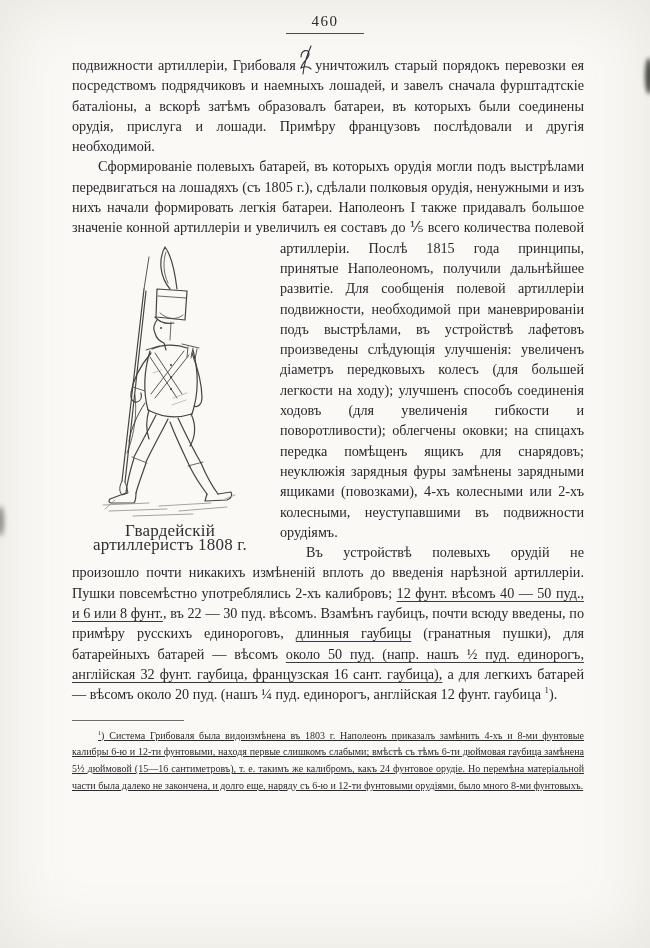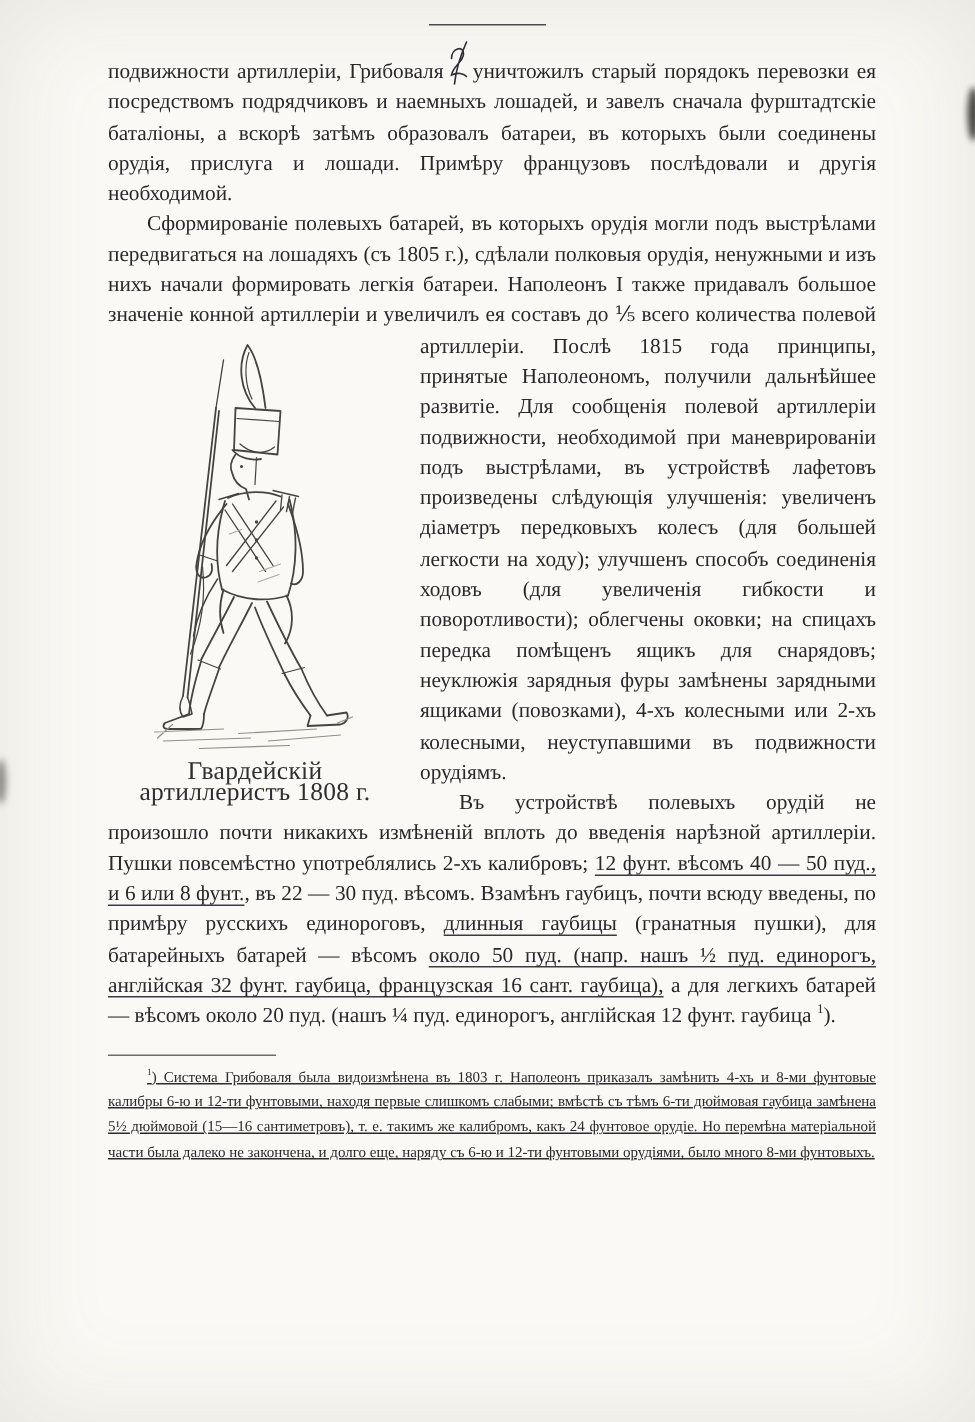--- a/index.html
+++ b/index.html
@@ -59,20 +59,21 @@
 </style>
 </head>
 <body>
 
 <div class="page">
 
   <div class="smudge-right"></div>
   <div class="smudge-left"></div>
 
   <header class="page-header">
+    <div class="page-number">460</div>
     <div class="page-number-rule"></div>
   </header>
 
   <main class="text-block">
 
     <p class="para no-indent"><span>подвижности артиллеріи, Грибоваля</span>
       <span class="pen-mark"><svg viewBox="0 0 18 30" width="18" height="30" aria-hidden="true">
             <path d="M4,12 C4,5 12,3 12,9 C12,14 5,17 4,23 C8,21 12,22 14,24 M14,1 C10,10 7,19 6,29" fill="none" stroke="#2f2f3a" stroke-width="1.1" stroke-linecap="round"></path>
           </svg></span>
       <span>уничтожилъ старый порядокъ перевозки ея посредствомъ подрядчиковъ и наемныхъ лошадей, и завелъ сначала фурштадтскіе баталіоны, а вскорѣ затѣмъ образовалъ батареи, въ которыхъ были соединены орудія, прислуга и лошади. Примѣру французовъ послѣдовали и другія необходимой.</span></p>

